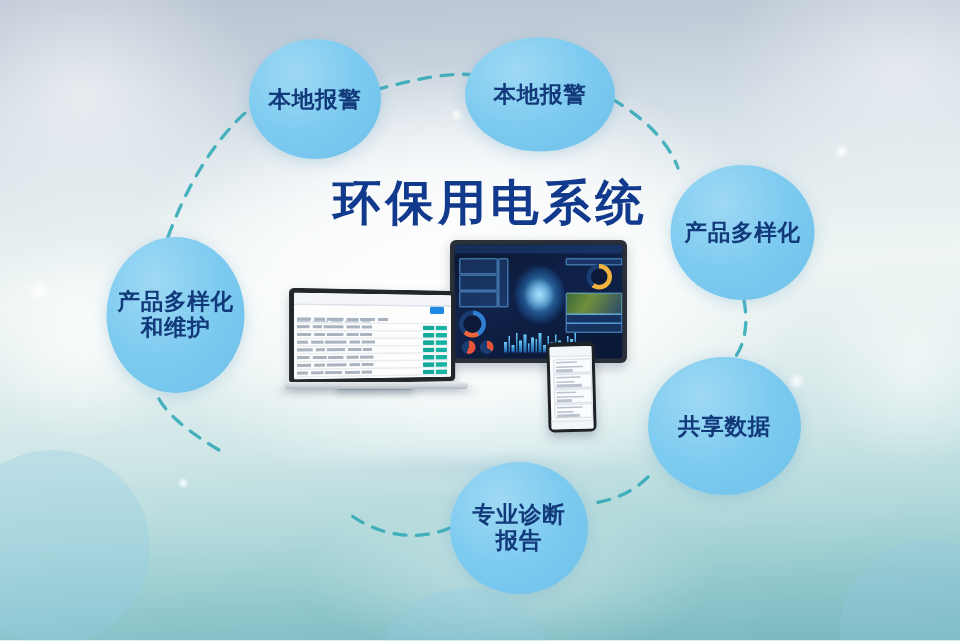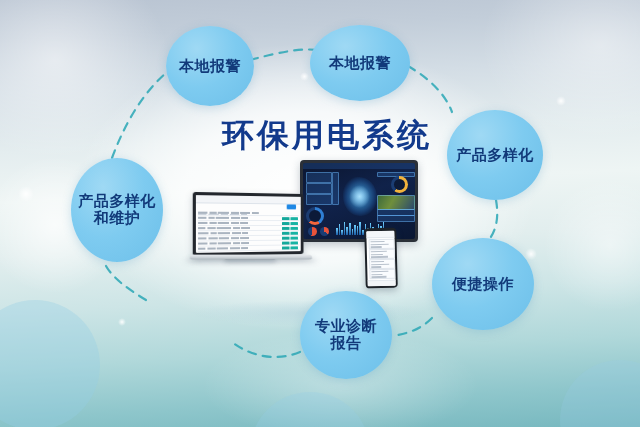--- a/index.html
+++ b/index.html
@@ -52,21 +52,21 @@
     letter-spacing:.5px;
     box-shadow:0 2px 10px rgba(80,150,190,.25);
   }
   .bubble span{display:block;}
   .b-local   {left:166px;top:26px;  width:88px; height:80px; font-size:15px;}
   .b-product {left:310px;top:25px;  width:100px;height:76px; font-size:15px;}
   .b-cloud   {left:447px;top:110px; width:96px; height:90px; font-size:15px;}
   .b-easy    {left:71px; top:158px; width:92px; height:104px;font-size:15px;}
   .b-app     {left:432px;top:238px; width:102px;height:92px; font-size:15px;}
   .b-share   {left:140px;top:295px; width:92px; height:84px; font-size:15px;}
-  .b-report  {left:300px;top:291px; width:92px; height:88px; font-size:15px;}
+  .b-report  {left:300px;top:308px; width:92px; height:88px; font-size:15px;}
 
   
   .title{
     position:absolute;left:222px;top:114px;
     font-size:32px;font-weight:bold;color:#123a8c;
     letter-spacing:3px;
     text-shadow:0 1px 2px rgba(255,255,255,.9);
     white-space:nowrap;
   }
 
@@ -280,21 +280,21 @@
 
   <div class="bubble b-easy">
     <div>
       <span>产品多样化</span>
       <span>和维护</span>
     </div>
   </div>
 
   <div class="bubble b-app">
     <div>
-      <span>便捷操作</span>
+      <span>共享数据</span>
     </div>
   </div>
 
 
   <div class="bubble b-report">
     <div>
       <span>专业诊断</span>
       <span>报告</span>
     </div>
   </div>

